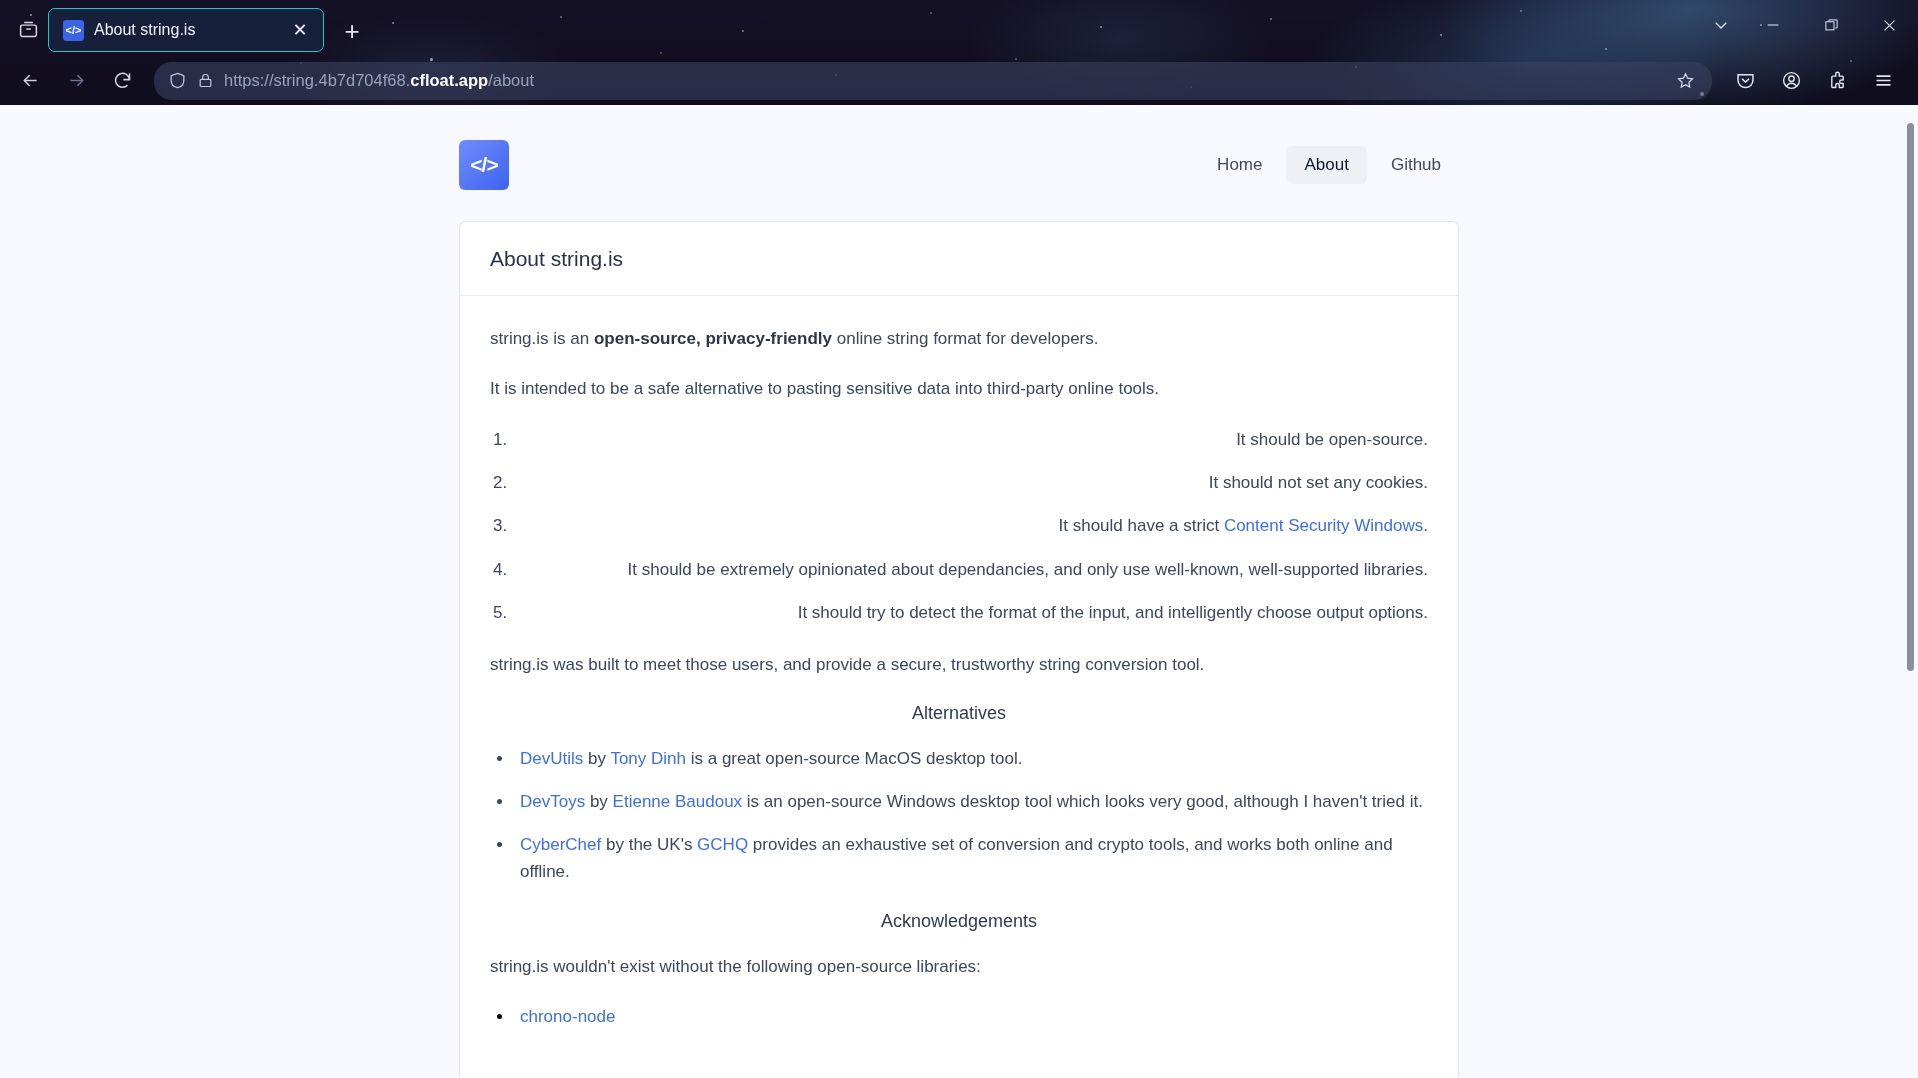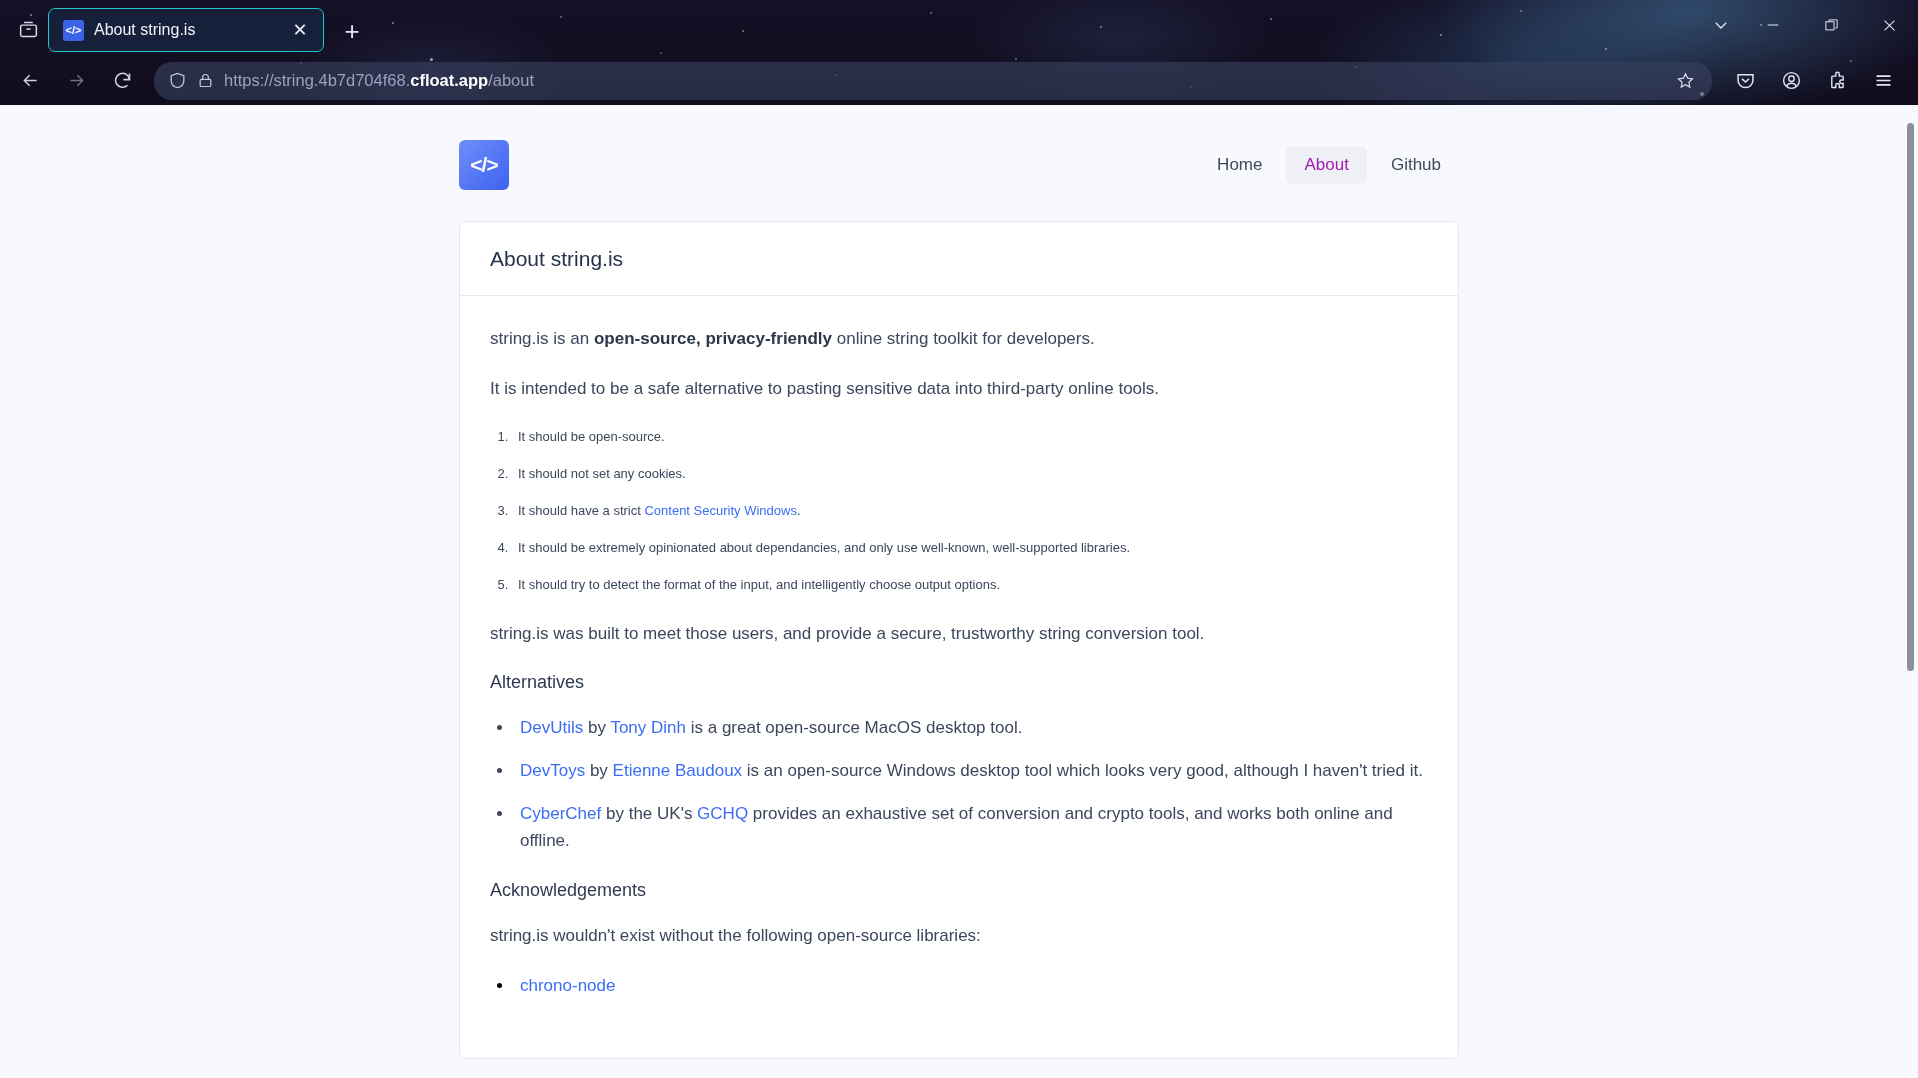--- a/index.html
+++ b/index.html
@@ -143,21 +143,21 @@
     background: linear-gradient(135deg, #6f8dfa 0%, #3d63f0 100%);
     display: flex; align-items: center; justify-content: center;
     color: #fff; font-size: 21px; font-weight: bold; letter-spacing: -1px;
   }
   .site-nav { display: flex; align-items: center; gap: 6px; }
   .nav-link {
     font-size: 17px; color: #3f4a5c;
     padding: 9px 18px; border-radius: 6px;
     white-space: nowrap;
   }
-  .nav-link.active { color: #a21caf; background: #eef0f6; }
+  .nav-link.active { color: #0f172a; background: #eef0f6; }
 
   
   .card {
     margin-top: 20px;
     background: #ffffff;
     border: 1px solid #e3e6ee;
     border-radius: 7px;
   }
   .card-head {
     padding: 25px 30px 24px 30px;
@@ -170,26 +170,27 @@
     font-size: 17px; line-height: 1.55; color: #3b475c;
     margin: 0 0 24px 0;
   }
   .card-body p:last-child { margin-bottom: 0; }
   .card-body b { font-weight: bold; color: #2c3749; }
   .card-body a { color: #3b6df5; text-decoration: none; }
 
   .card-body h3 {
     font-size: 18px; font-weight: normal; color: #2f3b4f;
     margin: 0 0 22px 0;
+    text-align: center;
   }
 
   ol.features { margin: 0 0 26px 22px; padding: 0; }
   ol.features li {
-    font-size: 13px; line-height: 1.55; color: #3b475c;
-    margin-bottom: 17px; padding-left: 6px;
+    font-size: 17px; line-height: 1.55; color: #3b475c;
+    margin-bottom: 17px; padding-left: 6px; text-align: right;
   }
   ul.bullets { margin: 0 0 26px 24px; padding: 0; }
   ul.bullets li {
     font-size: 17px; line-height: 1.55; color: #3b475c;
     margin-bottom: 17px; padding-left: 6px;
   }
   ul.libs { margin: 0 0 0 24px; padding: 0; }
   ul.libs li {
     font-size: 17px; line-height: 1.55;
     margin-bottom: 18px; padding-left: 6px;
@@ -364,21 +365,21 @@
           </div>
         </div>
 
         <div class="card">
           <div class="card-head">
             <h1 class="card-title">About string.is</h1>
           </div>
 
           <div class="card-body">
 
-            <p><span>string.is is an </span><b>open-source, privacy-friendly</b><span> online string toolkit for developers.</span></p>
+            <p><span>string.is is an </span><b>open-source, privacy-friendly</b><span> online string format for developers.</span></p>
 
             <p>It is intended to be a safe alternative to pasting sensitive data into third-party online tools.</p>
 
 
             <ol class="features">
               <li>It should be open-source.</li>
               <li>It should not set any cookies.</li>
               <li><span>It should have a strict </span><a href="#">Content Security Windows</a><span>.</span></li>
               <li>It should be extremely opinionated about dependancies, and only use well-known, well-supported libraries.</li>
               <li>It should try to detect the format of the input, and intelligently choose output options.</li>

